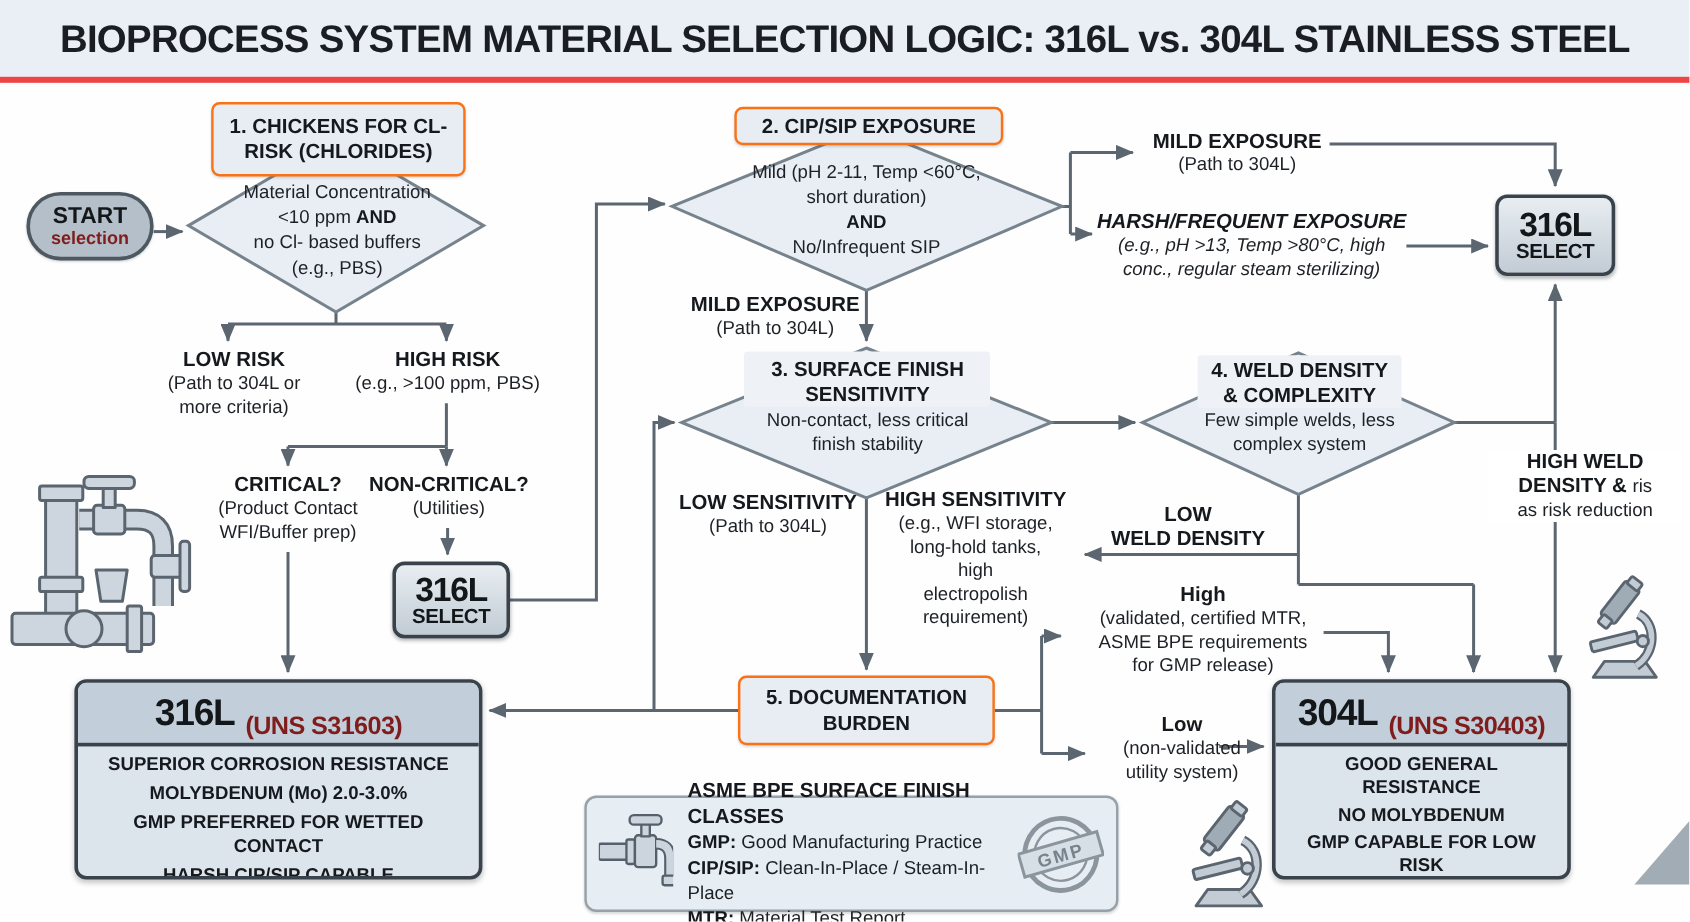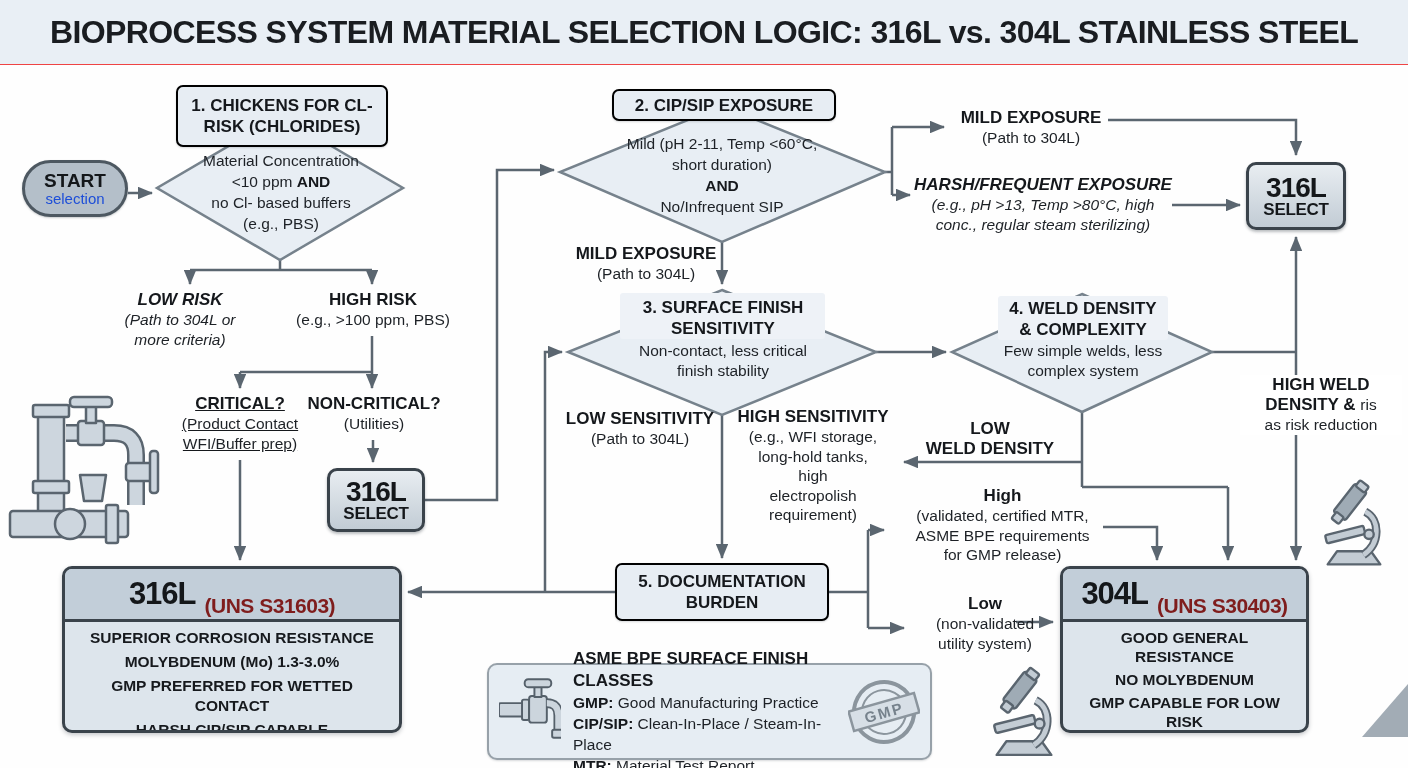--- a/index.html
+++ b/index.html
@@ -1,26 +1,26 @@
 <!DOCTYPE html>
 <html><head>
 <meta charset="utf-8">
 <style>
   html,body{margin:0;padding:0;background:#fff;}
   body{width:1408px;height:768px;overflow:hidden;font-family:"Liberation Sans","DejaVu Sans",sans-serif;}
   .stage{position:relative;width:1408px;height:768px;background:#fefefe;}
-  .titlebar{position:absolute;left:0;top:0;width:1408px;height:64px;background:#e9eff5;border-bottom:1px solid #ef4444;display:flex;align-items:center;justify-content:center;}
+  .titlebar{position:absolute;left:0;top:0;width:1408px;height:64px;background:#e9eff5;border-bottom:5px solid #ef4444;display:flex;align-items:center;justify-content:center;}
   .titlebar h1{margin:0;font-size:32px;font-weight:800;color:#1a1d21;letter-spacing:-.6px;white-space:nowrap;}
   svg.wires{position:absolute;left:0;top:0;}
   .node{position:absolute;box-sizing:border-box;}
-  .labelbox{background:#e7edf3;border:2px solid #000000;border-radius:7px;display:flex;align-items:center;justify-content:center;text-align:center;font-weight:800;color:#15181c;box-shadow:0 1px 2px rgba(40,50,60,.18);}
+  .labelbox{background:#e7edf3;border:2px solid #f97316;border-radius:7px;display:flex;align-items:center;justify-content:center;text-align:center;font-weight:800;color:#15181c;box-shadow:0 1px 2px rgba(40,50,60,.18);}
   .t17{font-size:17px;line-height:21px;white-space:pre-line;}
   .pill{background:#b4bfc9;border:3px solid #4d5861;border-radius:30px;display:flex;flex-direction:column;align-items:center;justify-content:center;color:#14171a;box-shadow:0 1px 2px rgba(40,50,60,.25);}
   .pill .big{font-size:19px;font-weight:800;line-height:21px;}
-  .pill .small{font-size:15px;line-height:16px;color:#1d4ed8;}
+  .pill .small{font-size:15px;line-height:16px;color:#7f1d1d;font-weight:bold;}
   .selectbox{background:linear-gradient(#e8edf1,#c2ccd5);border:3px solid #3a434b;border-radius:10px;display:flex;flex-direction:column;align-items:center;justify-content:center;color:#14171a;box-shadow:0 2px 3px rgba(30,40,50,.3);}
   .selectbox .big{font-size:28px;font-weight:800;line-height:27px;letter-spacing:-1px;}
   .selectbox .small{font-size:17px;font-weight:800;line-height:18px;letter-spacing:-.3px;}
   .lbl{position:absolute;text-align:center;color:#15181c;}
   .lbl .b{font-weight:800;font-size:17px;line-height:20px;white-space:pre-line;}
   .lbl .r{font-size:15.5px;line-height:19.5px;white-space:pre-line;color:#1d2126;}
   .dtext{position:absolute;text-align:center;color:#1d2126;font-size:15.5px;line-height:21px;}
   .dtext .bold{font-weight:800;color:#15181c;}
   .dhead{position:absolute;background:#eef2f7;border-radius:3px;}
   .dtitle{position:absolute;text-align:center;font-weight:800;font-size:17px;line-height:21px;color:#15181c;white-space:pre-line;}
@@ -146,30 +146,30 @@
 RISK (CHLORIDES)</span>
   </div>
 
   <div class="dtext" style="left:168px;top:150px;width:226px;">
     <div>Material Concentration</div>
     <div><span>&lt;10 ppm </span><span class="bold">AND</span></div>
     <div>no Cl- based buffers</div>
     <div>(e.g., PBS)</div>
   </div>
 
-  <div class="lbl" style="left:101px;top:290px;width:158px;font-style:italic;">
+  <div class="lbl" style="left:116px;top:290px;width:158px;">
     <div class="b">LOW RISK</div>
     <div class="r">(Path to 304L or
 more criteria)</div>
   </div>
   <div class="lbl" style="left:284px;top:290px;width:178px;">
     <div class="b">HIGH RISK</div>
     <div class="r">(e.g., &gt;100 ppm, PBS)</div>
   </div>
-  <div class="lbl" style="left:156px;top:394px;width:168px;text-decoration:underline;">
+  <div class="lbl" style="left:156px;top:394px;width:168px;">
     <div class="b">CRITICAL?</div>
     <div class="r">(Product Contact
 WFI/Buffer prep)</div>
   </div>
   <div class="lbl" style="left:299px;top:394px;width:150px;">
     <div class="b">NON-CRITICAL?</div>
     <div class="r">(Utilities)</div>
   </div>
 
   <div class="node selectbox" style="left:327px;top:468px;width:98px;height:64px;">
@@ -258,21 +258,21 @@
 utility system)</div>
   </div>
 
   <div class="node resultbox r316" style="left:62px;top:566px;width:340px;height:167px;">
     <div class="hdr">
       <span class="t">316L</span>
       <span class="u">(UNS S31603)</span>
     </div>
     <div class="body">
       <div>SUPERIOR CORROSION RESISTANCE</div>
-      <div>MOLYBDENUM (Mo) 1.3-3.0%</div>
+      <div>MOLYBDENUM (Mo) 2.0-3.0%</div>
       <div>GMP PREFERRED FOR WETTED CONTACT</div>
       <div>HARSH CIP/SIP CAPABLE</div>
     </div>
   </div>
 
   <div class="node resultbox r304" style="left:1060px;top:566px;width:249px;height:167px;">
     <div class="hdr">
       <span class="t">304L</span>
       <span class="u">(UNS S30403)</span>
     </div>

